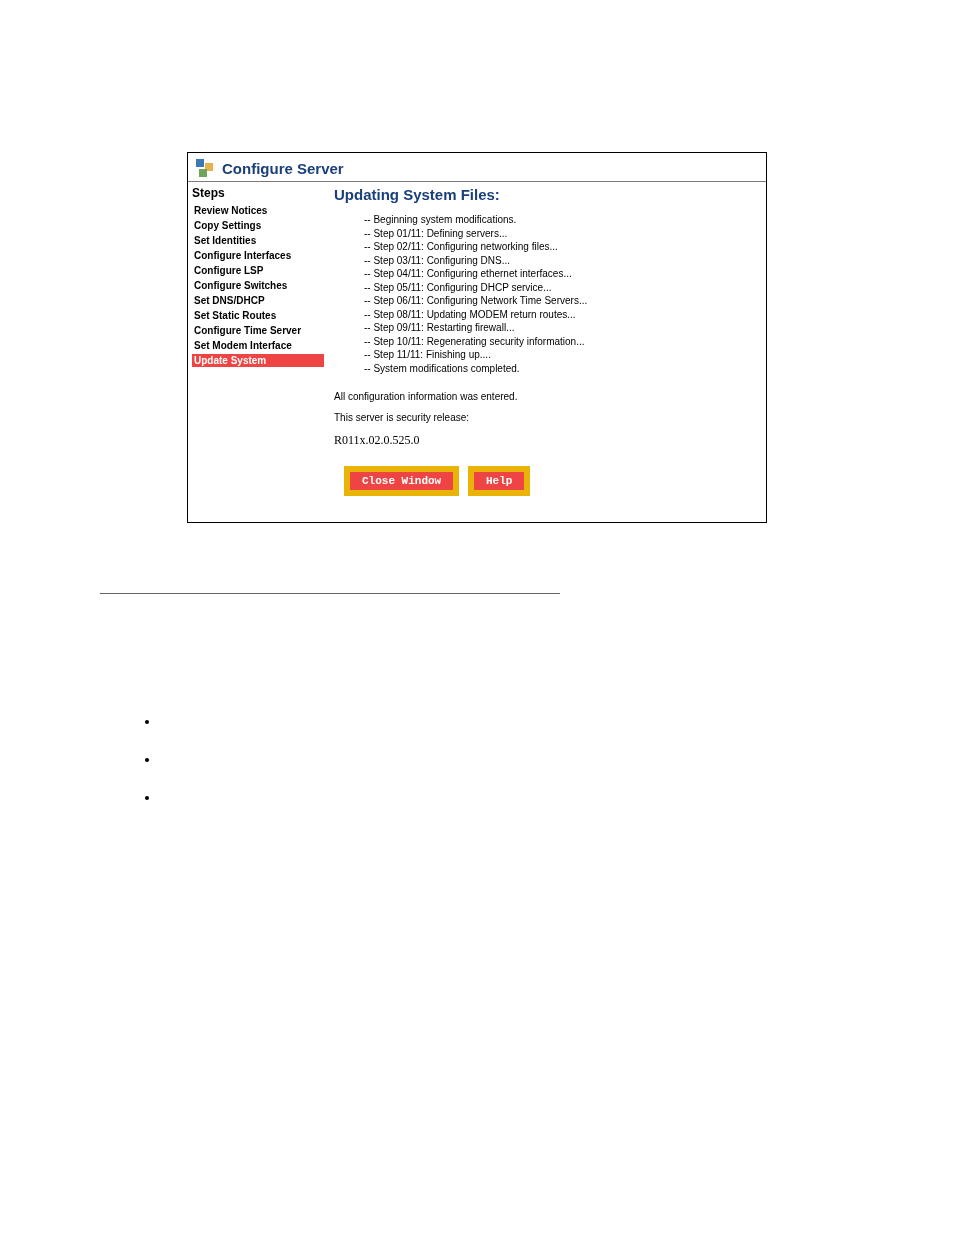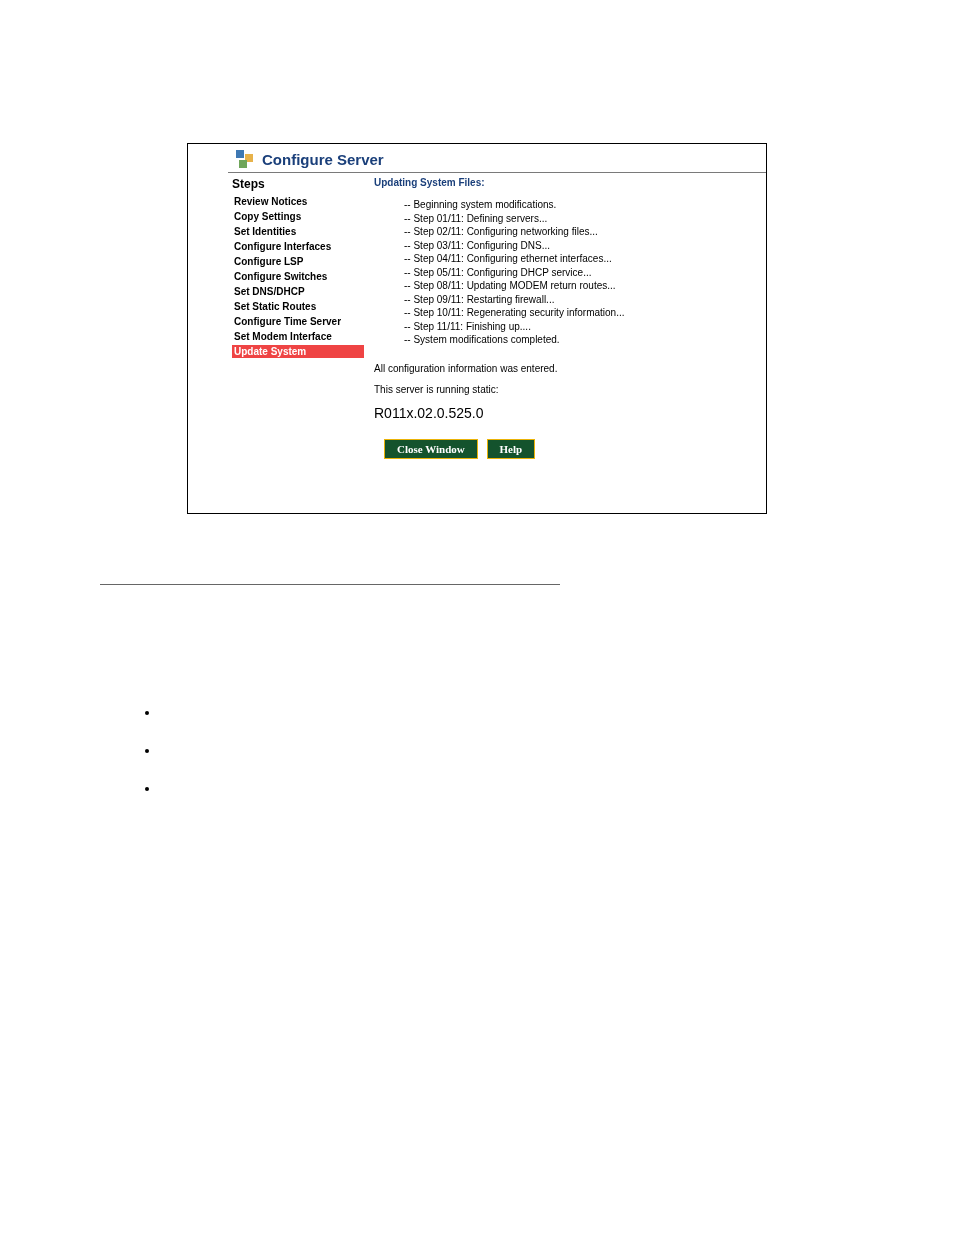--- a/index.html
+++ b/index.html
@@ -11,25 +11,24 @@
   }
   .page {
     width: 954px;
     height: 1235px;
     position: relative;
     box-sizing: border-box;
     padding: 140px 100px 0 100px;
   }
   .figure {
     width: 580px;
-    margin: 3px auto;
+    margin: 12px auto;
     border: 1px solid #000;
     background: #fff;
     box-sizing: border-box;
-    padding-left: 40px;
   }
   .fig-header {
     display: flex;
     align-items: center;
     padding: 6px 8px 4px 8px;
     border-bottom: 1px solid #7a7a7a;
   }
   .fig-icon {
     width: 18px;
     height: 18px;
@@ -81,45 +80,45 @@
   .main-col {
     flex: 1;
     padding: 4px 6px 10px 6px;
     font-family: Verdana, Arial, sans-serif;
     font-size: 10px;
     color: #000;
   }
   .main-heading {
     color: #1a3f7a;
     font-weight: bold;
-    font-size: 10px;
+    font-size: 15px;
     margin-bottom: 10px;
   }
   .main-intro {
     margin-bottom: 18px;
     line-height: 1.35;
   }
   .log-block {
     padding-left: 30px;
     margin-bottom: 16px;
     line-height: 1.35;
   }
   .log-line { white-space: nowrap; }
   .main-line { margin-bottom: 10px; }
-  .release { margin-bottom: 18px; font-family: Liberation Sans, sans-serif; font-size: 14px; }
+  .release { margin-bottom: 18px; font-family: Liberation Serif, serif; font-size: 12px; }
   .btn-row { padding-left: 10px; }
   .btn {
     display: inline-block;
-    background: #14532d;
+    background: #ef4444;
     color: #fff;
-    font-family: Liberation Serif, serif;
+    font-family: Liberation Mono, monospace;
     font-size: 11px;
     font-weight: bold;
     padding: 3px 12px;
-    border: 1px solid #eab308;
+    border: 6px solid #eab308;
     margin-right: 6px;
     cursor: pointer;
   }
 
   
   .doc-section {
     margin-top: 70px;
     font-family: "Times New Roman", Times, serif;
     color: #fff; 
   }
@@ -176,28 +175,29 @@
       </div>
       <div class="main-col">
         <div class="main-heading">Updating System Files:</div>
         <div class="log-block">
           <div class="log-line">-- Beginning system modifications.</div>
           <div class="log-line">-- Step 01/11: Defining servers...</div>
           <div class="log-line">-- Step 02/11: Configuring networking files...</div>
           <div class="log-line">-- Step 03/11: Configuring DNS...</div>
           <div class="log-line">-- Step 04/11: Configuring ethernet interfaces...</div>
           <div class="log-line">-- Step 05/11: Configuring DHCP service...</div>
+          <div class="log-line">-- Step 06/11: Configuring Network Time Servers...</div>
           <div class="log-line">-- Step 08/11: Updating MODEM return routes...</div>
           <div class="log-line">-- Step 09/11: Restarting firewall...</div>
           <div class="log-line">-- Step 10/11: Regenerating security information...</div>
           <div class="log-line">-- Step 11/11: Finishing up....</div>
           <div class="log-line">-- System modifications completed.</div>
         </div>
         <div class="main-line">All configuration information was entered.</div>
-        <div class="main-line">This server is running static:</div>
+        <div class="main-line">This server is security release:</div>
         <div class="release">R011x.02.0.525.0</div>
         <div class="btn-row">
           <span class="btn">Close Window</span>
           <span class="btn">Help</span>
         </div>
       </div>
     </div>
   </div>
 
   <div class="doc-section">

